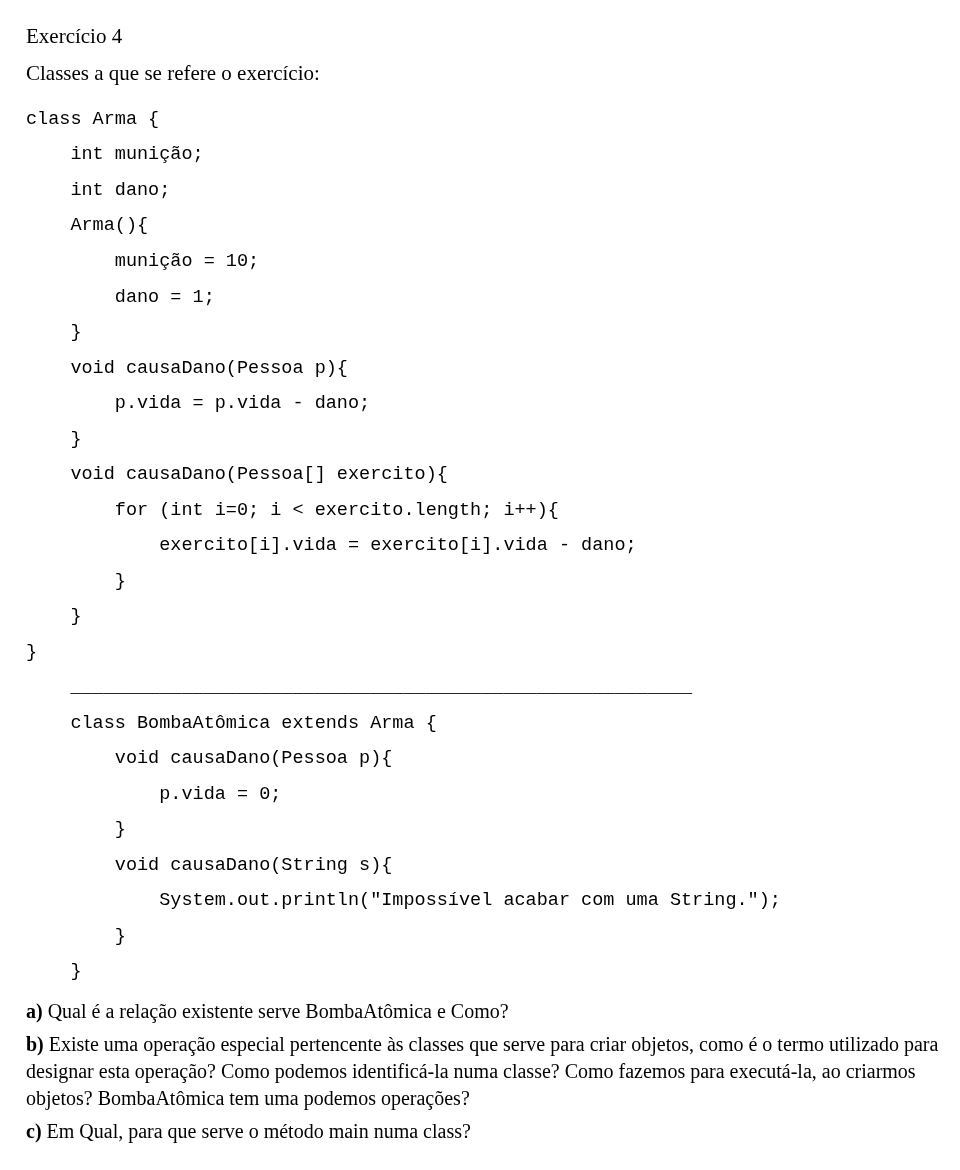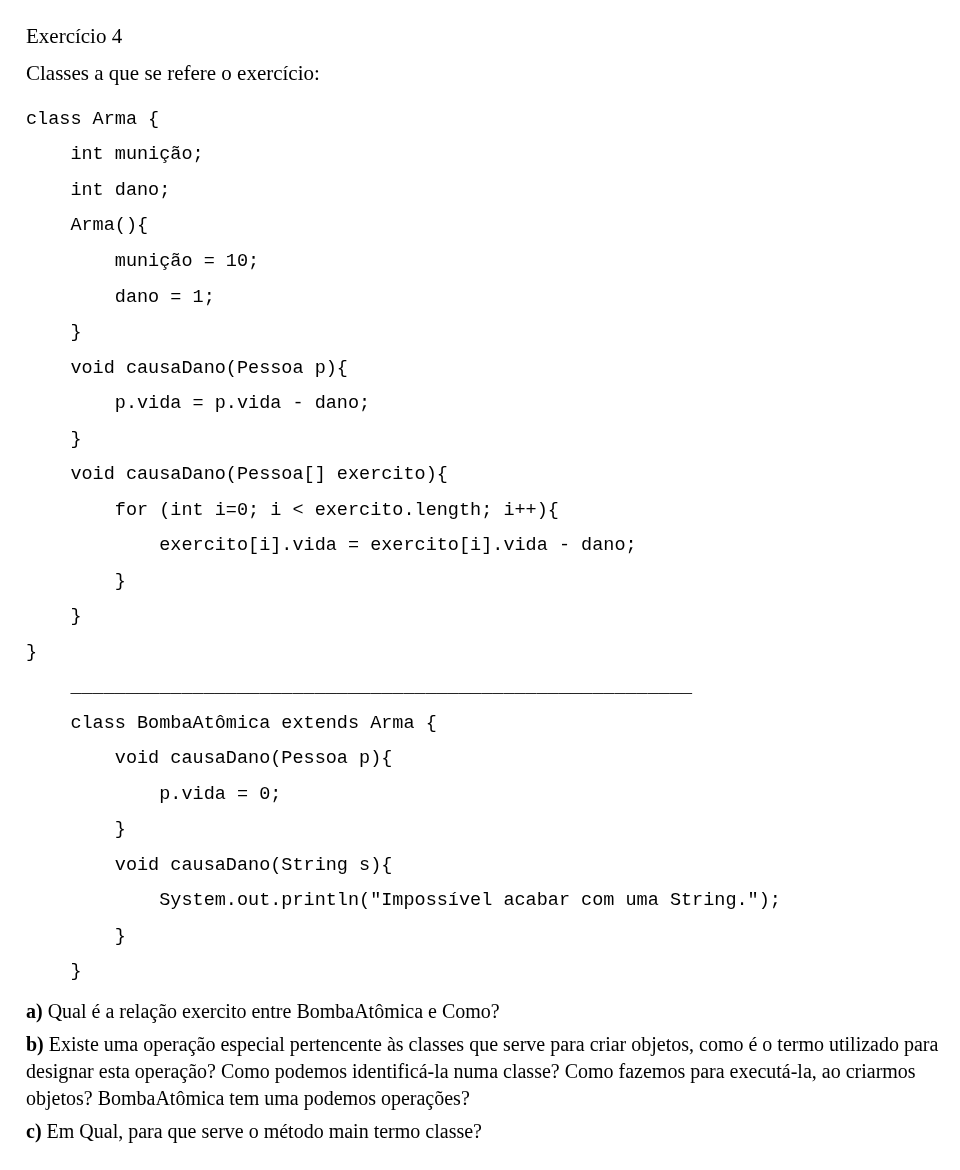--- a/index.html
+++ b/index.html
@@ -64,22 +64,22 @@
     class BombaAtômica extends Arma {
         void causaDano(Pessoa p){
             p.vida = 0;
         }
         void causaDano(String s){
             System.out.println("Impossível acabar com uma String.");
         }
     }</pre>
 
 <div class="q">
-  <b>a) </b><span>Qual é a relação exercito entre </span><span class="italic">BombaAtômica</span><span> e </span><span class="italic">Como</span><span>?</span>
+  <b>a) </b><span>Qual é a relação existente serve </span><span class="italic">BombaAtômica</span><span> e </span><span class="italic">Como</span><span>?</span>
 </div>
 
 <div class="q">
   <b>b) </b><span>Existe uma operação especial pertencente às classes que serve para criar objetos, como é o termo utilizado para designar esta operação?  Como podemos identificá-la numa classe? Como fazemos para executá-la, ao criarmos objetos?  </span><span class="italic">BombaAtômica</span><span> tem uma podemos operações?</span>
 </div>
 
 <div class="q">
-  <b>c) </b><span>Em Qual, para que serve o método </span><span class="italic">main</span><span> termo classe?</span>
+  <b>c) </b><span>Em Qual, para que serve o método </span><span class="italic">main</span><span> numa class?</span>
 </div>
 
 </body></html>

